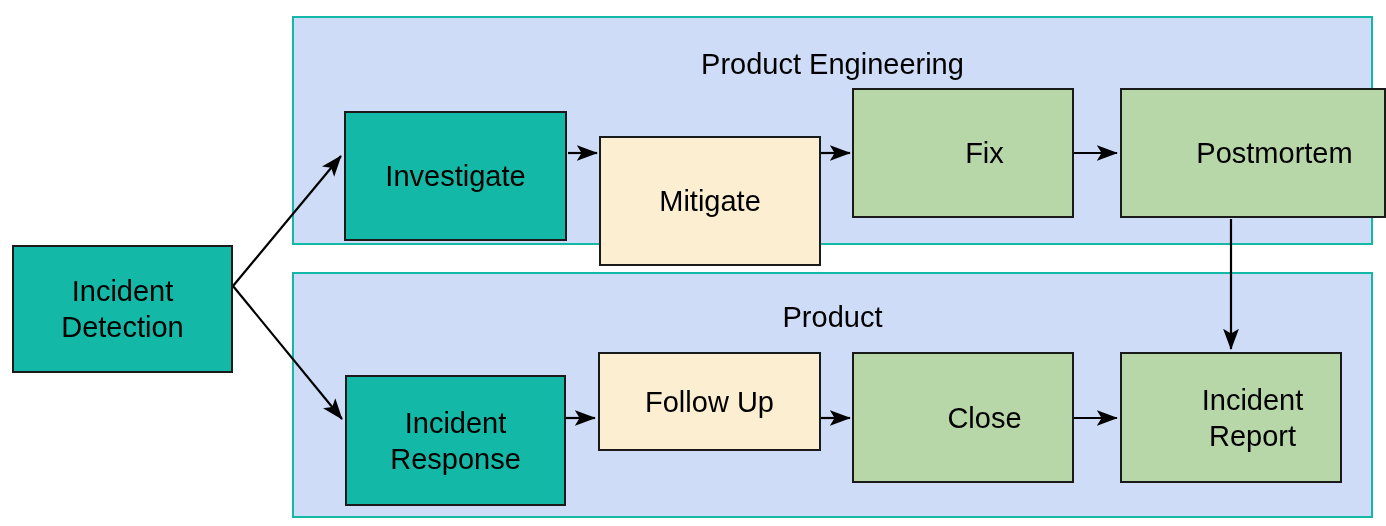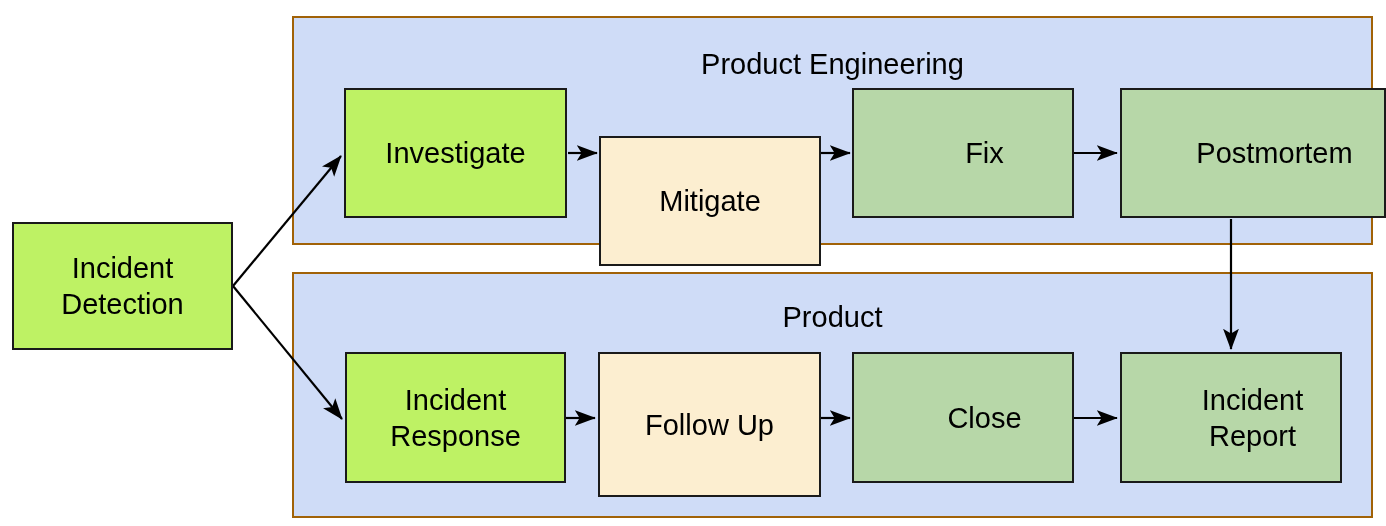--- a/index.html
+++ b/index.html
@@ -15,21 +15,21 @@
     position: relative;
     width: 1386px;
     height: 526px;
     background: #ffffff;
     overflow: hidden;
   }
   .swimlane {
     position: absolute;
     box-sizing: border-box;
     background: #cfdcf7;
-    border: 2px solid #a16207;
+    border: 2px solid #14b8a6;
   }
   .swimlane-title {
     position: absolute;
     left: 0;
     right: 0;
     text-align: center;
     font-size: 29px;
     line-height: 34px;
     color: #000000;
     white-space: nowrap;
@@ -44,21 +44,21 @@
     text-align: center;
     font-size: 29px;
     line-height: 36px;
     color: #000000;
     padding: 2px 4px;
   }
   .node-label {
     display: block;
     white-space: pre-line;
   }
-  .fill-red    { background: #bef264; }
+  .fill-red    { background: #14b8a6; margin-top: 23px; }
   .fill-yellow { background: #fceed0; }
   .fill-green  { background: #b7d7a8; padding-left: 47px; }
   svg.edges {
     position: absolute;
     left: 0;
     top: 0;
     width: 1386px;
     height: 526px;
     overflow: visible;
     pointer-events: none;
@@ -145,21 +145,21 @@
 
   <div class="node fill-green" style="left:1120px; top:88px; width:266px; height:130px;">
     <span class="node-label">Postmortem</span>
   </div>
 
   <div class="node fill-red" style="left:345px; top:352px; width:221px; height:131px;">
     <span class="node-label">Incident
 Response</span>
   </div>
 
-  <div class="node fill-yellow" style="left:598px; top:352px; width:223px; height:145px;align-items:center;">
+  <div class="node fill-yellow" style="left:598px; top:352px; width:223px; height:99px;align-items:center;">
     <span class="node-label">Follow Up</span>
   </div>
 
   <div class="node fill-green" style="left:852px; top:352px; width:222px; height:131px;">
     <span class="node-label">Close</span>
   </div>
 
   <div class="node fill-green" style="left:1120px; top:352px; width:222px; height:131px;">
     <span class="node-label">Incident
 Report</span>

